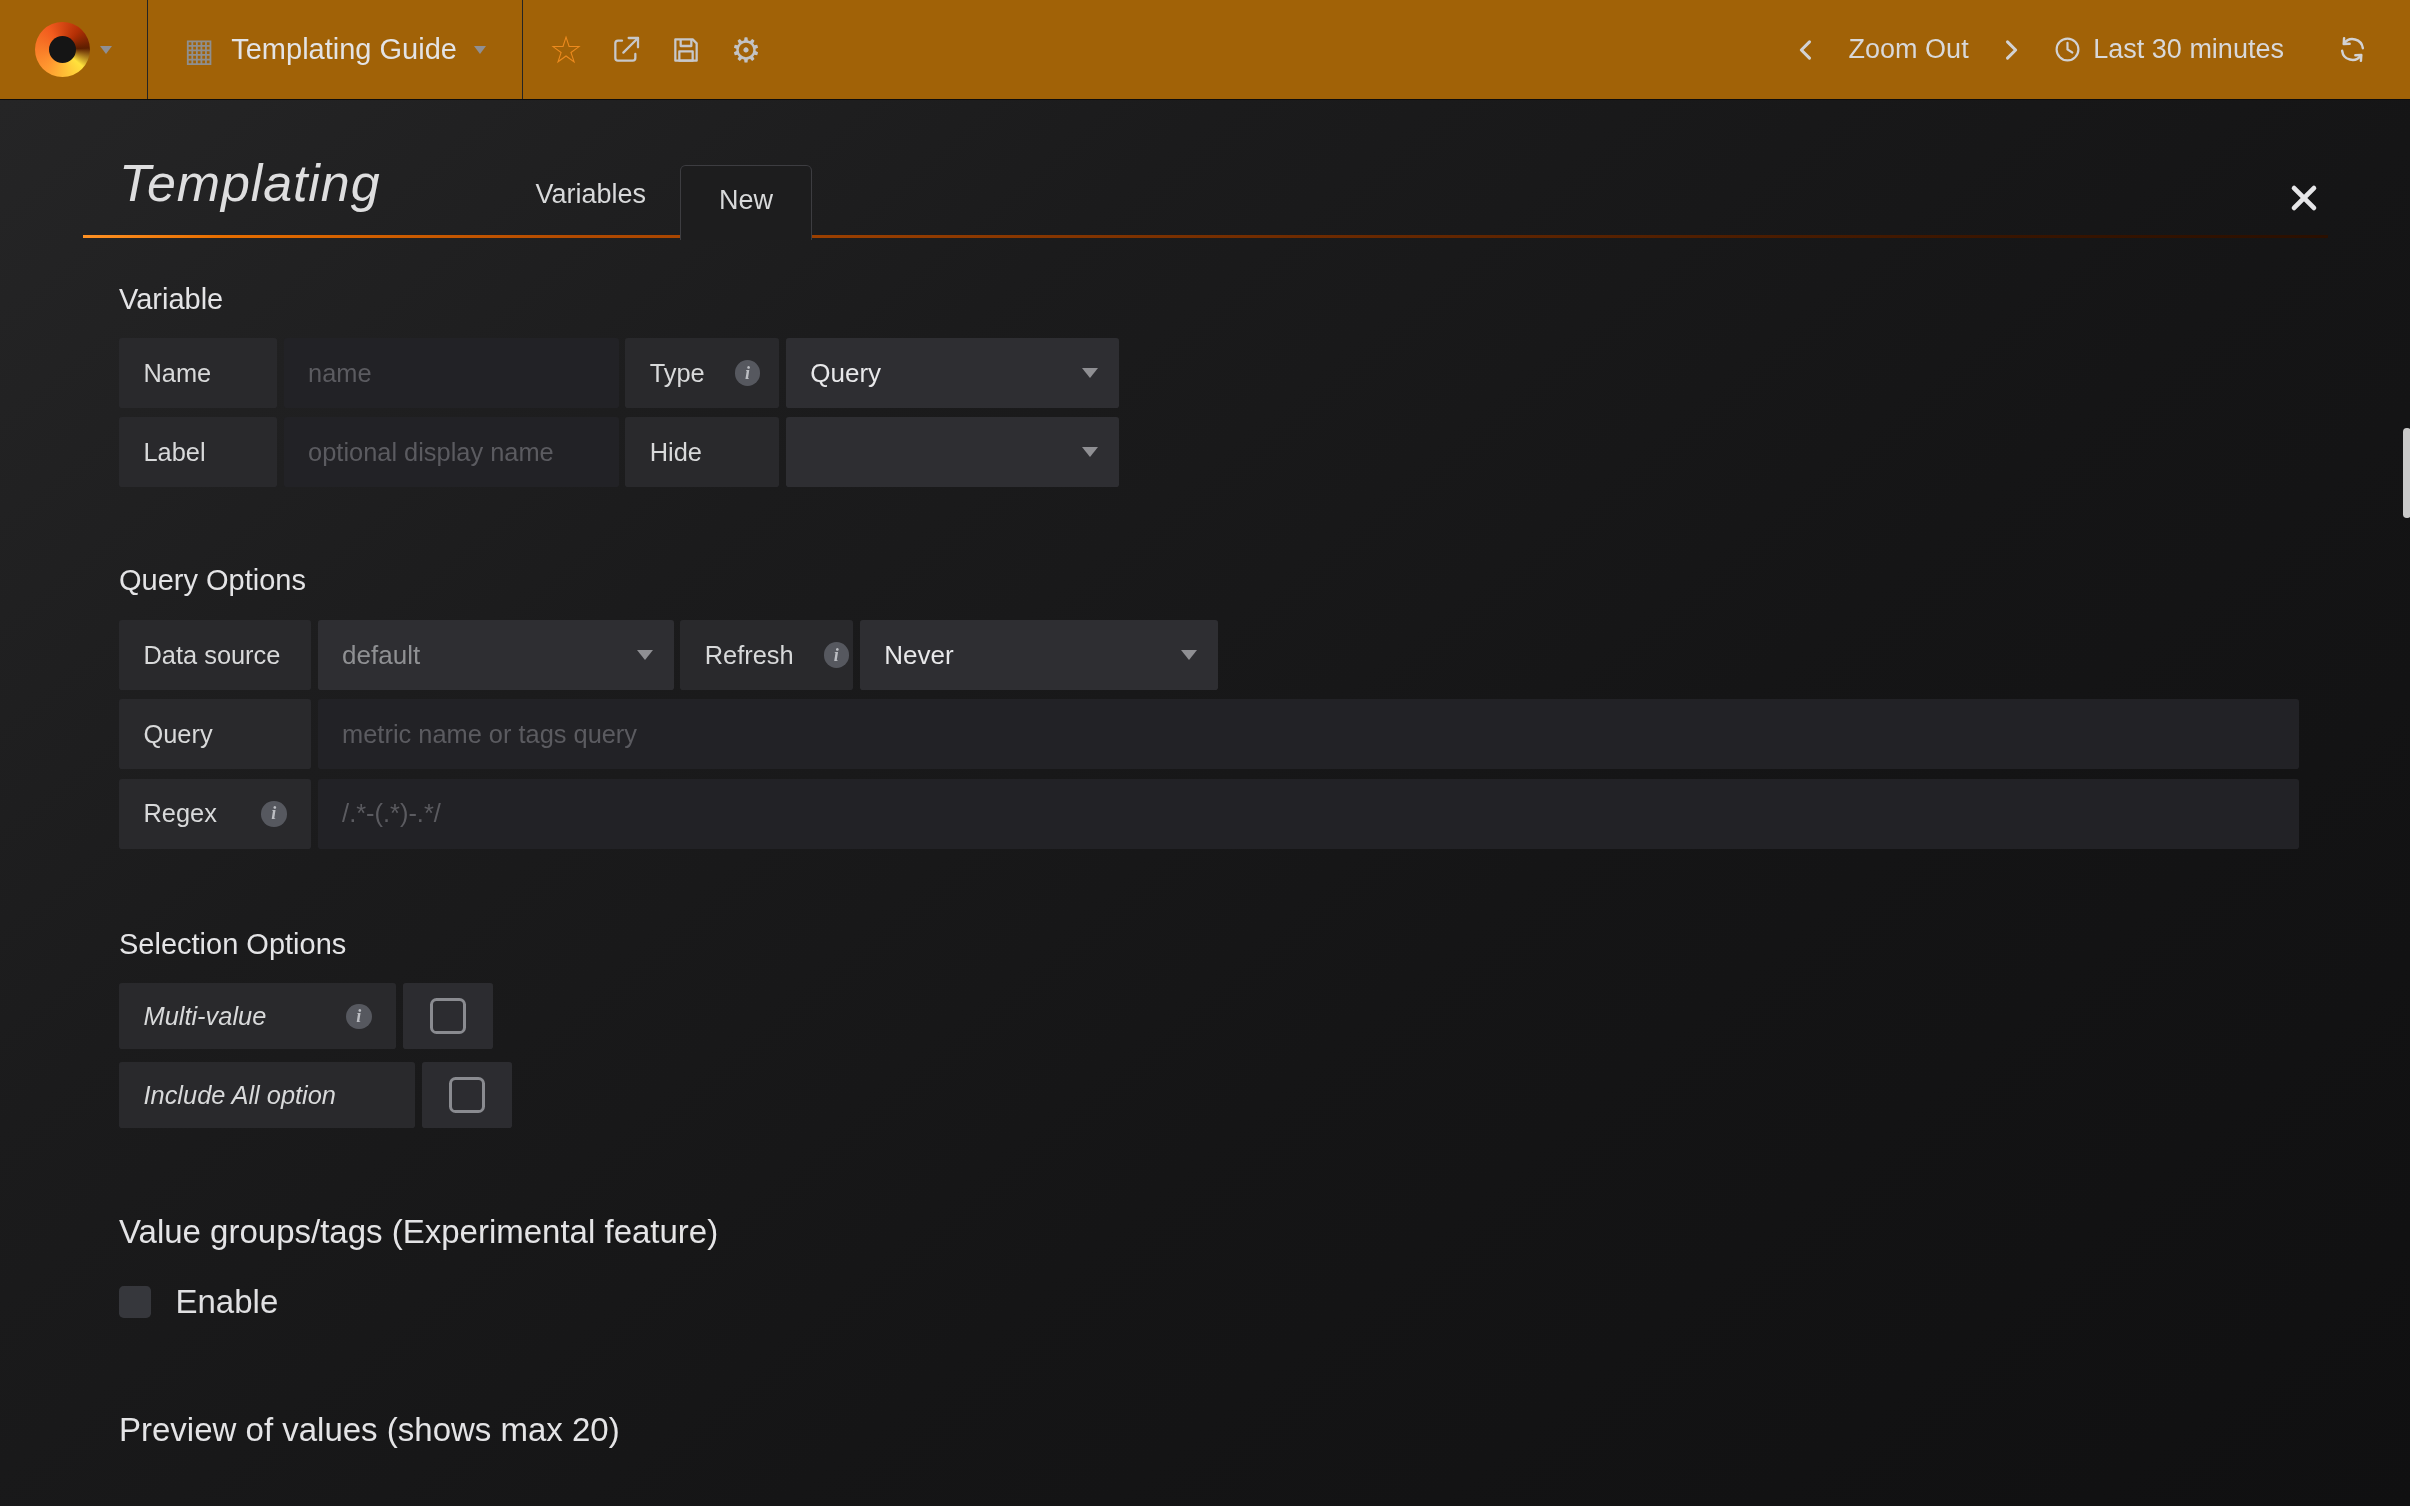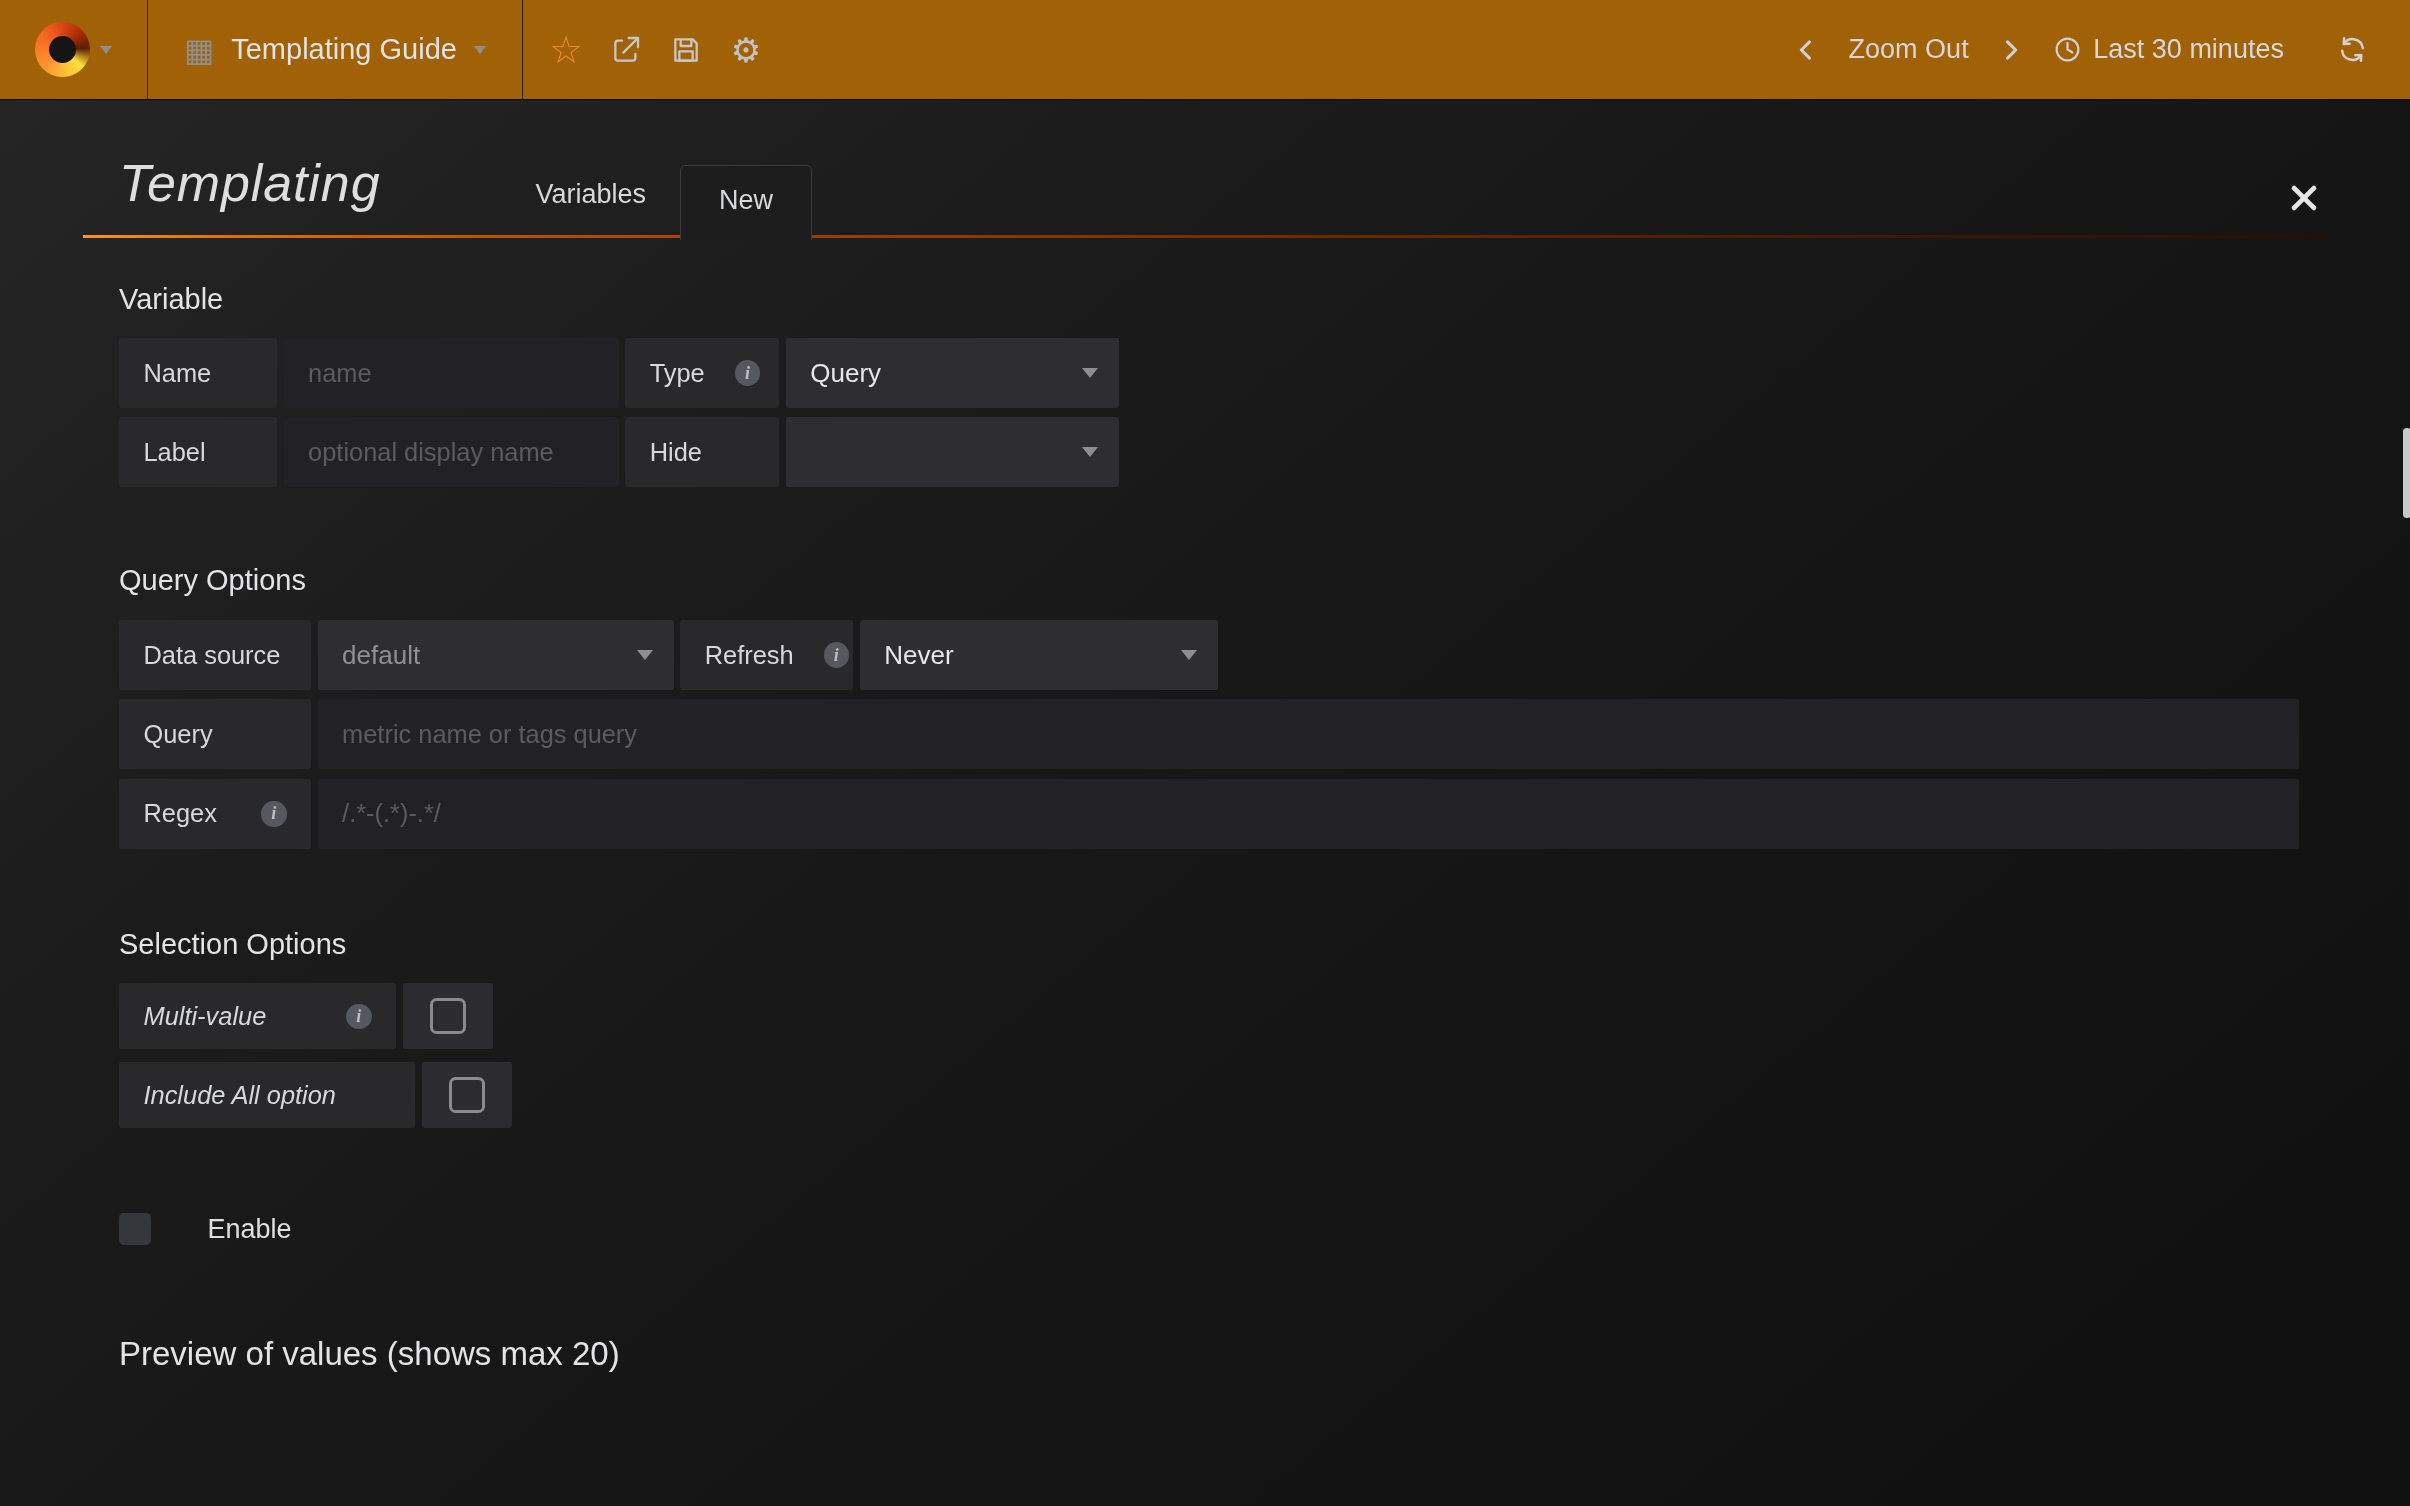--- a/index.html
+++ b/index.html
@@ -118,21 +118,21 @@
   .check-row { margin-bottom:13px; display:flex;font-style:italic; }
   .check-row .gf-label { height:66px; }
   .check-panel {
     width:90px; height:66px; background:#2c2c30; border-radius:2.8px; margin-left:0;
     display:flex; align-items:center; justify-content:center; cursor:pointer;
   }
   .check-square { width:36px; height:36px; border:3.8px solid #8a8b90; border-radius:6.6px; }
 
   .enable-row { display:flex; align-items:center; gap:24.5px; margin-top:32px; }
   .enable-box { width:32px; height:32px; background:#36373c; border-radius:4.7px; cursor:pointer; }
-  .enable-label { font-size:27px; color:#e0e0e2;margin-left:32px; }
+  .enable-label { font-size:33px; color:#e0e0e2; }
 
   .scroll-thumb { position:absolute; right:0; top:428px; width:8.5px; height:90px; background:#c9c9c9; border-radius:3.8px; }
 
   svg { display:block; }
 </style>
 </head>
 <body>
 
 <header class="navbar">
   <div class="logo-section">
@@ -294,20 +294,21 @@
 
       <div class="gf-row check-row">
         <div class="gf-label w-incl">Include All option</div>
         <div class="check-panel">
           <span class="check-square"></span>
         </div>
       </div>
     </div>
 
     <div class="section sec-groups">
+      <div class="section-heading big-heading">Value groups/tags (Experimental feature)</div>
       <div class="enable-row">
         <span class="enable-box"></span>
         <span class="enable-label">Enable</span>
       </div>
     </div>
 
     <div class="section sec-preview">
       <div class="section-heading big-heading">Preview of values (shows max 20)</div>
 
     </div>

